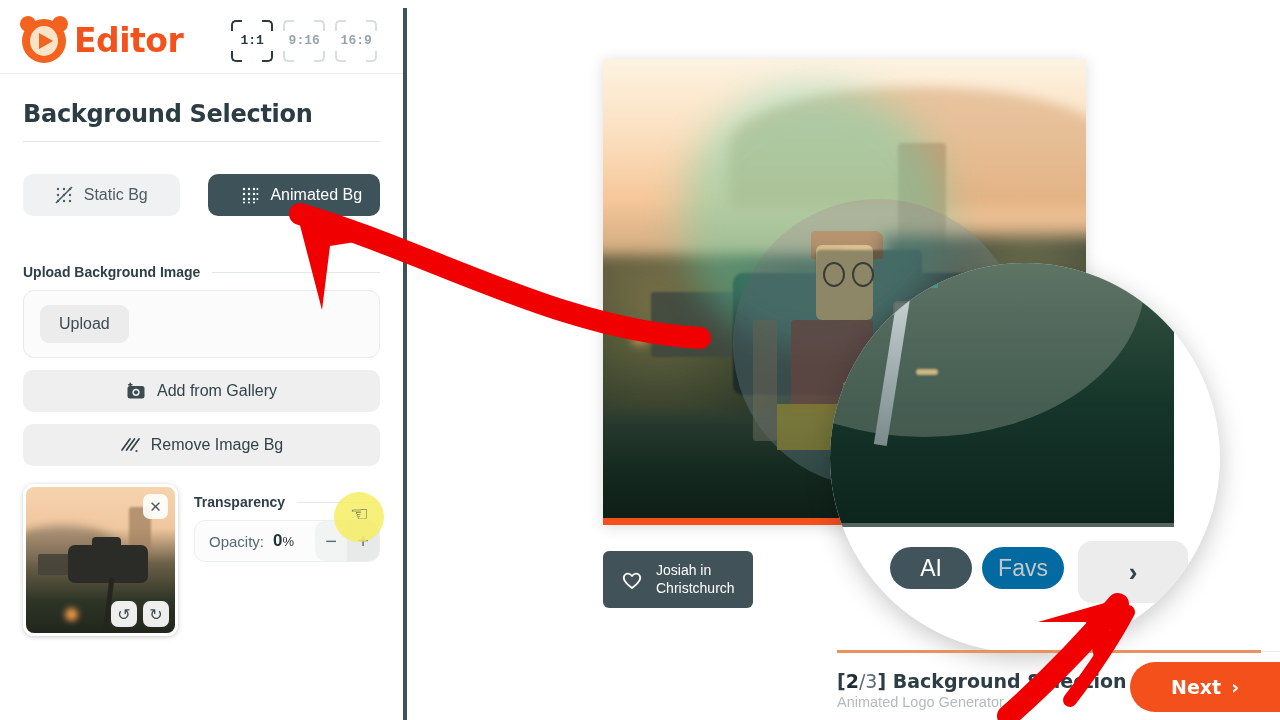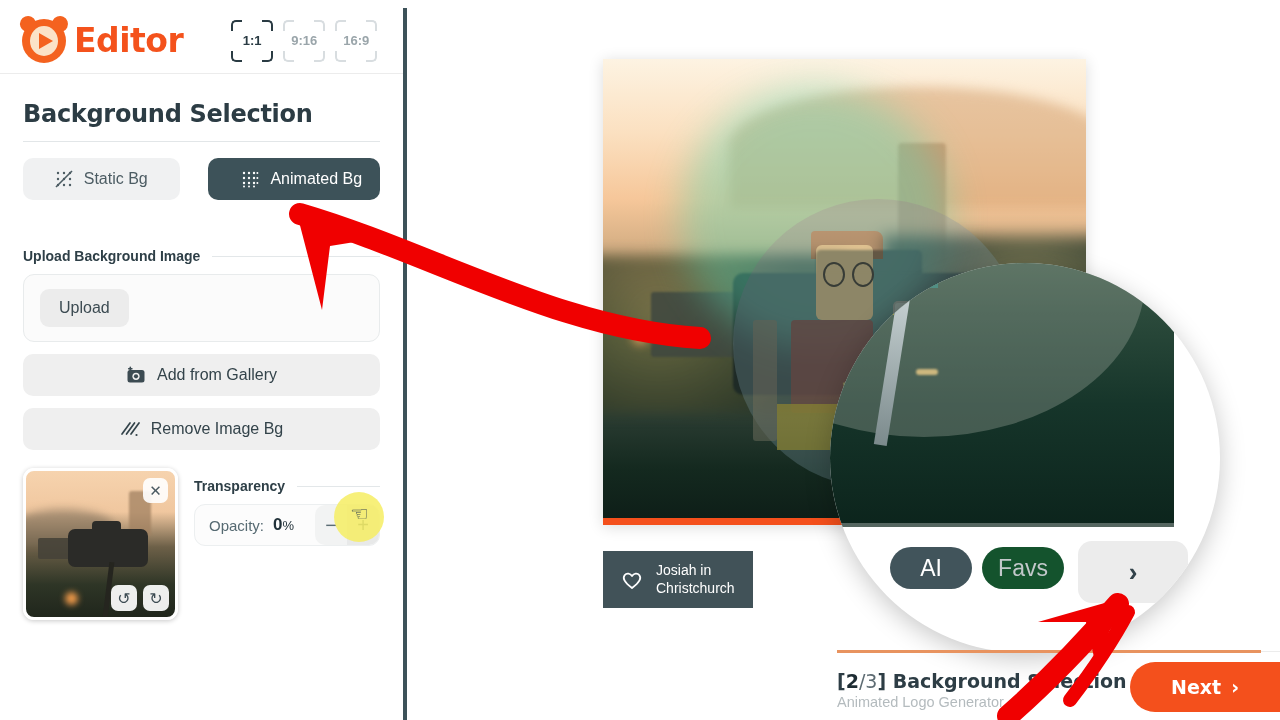--- a/index.html
+++ b/index.html
@@ -45,21 +45,21 @@
     border-left: 14px solid #f4621f;
     border-top: 8px solid transparent;
     border-bottom: 8px solid transparent;
   }
   .logo-text {
     position: relative;
     font-size: 33px; font-weight: bold; color: #f4521c;
     letter-spacing: -0.5px; margin-left: 8px;
     font-family: "DejaVu Sans", sans-serif;
   }
-  .ratios { display: flex; gap: 10px; margin-left: 48px; }
+  .ratios { display: flex; gap: 10px; margin-left: 48px; font-family: Liberation Mono, monospace; }
   .ratio {
     position: relative; width: 42px; height: 42px;
     display: flex; align-items: center; justify-content: center;
     font-size: 13px; color: #9aa5aa; font-weight: 600;
   }
   .ratio .corner { position:absolute; width: 11px; height: 11px; border: 2.5px solid #d8dde0; }
   .ratio .c1 { left:0; top:0; border-right:none; border-bottom:none; border-radius: 5px 0 0 0;}
   .ratio .c2 { right:0; top:0; border-left:none; border-bottom:none; border-radius: 0 5px 0 0;}
   .ratio .c3 { left:0; bottom:0; border-right:none; border-top:none; border-radius: 0 0 0 5px;}
   .ratio .c4 { right:0; bottom:0; border-left:none; border-top:none; border-radius: 0 0 5px 0;}
@@ -67,21 +67,21 @@
   .ratio.active .corner { border-color: #2a3b43; }
 
   .panel { padding: 0 23px; }
   .panel-title {
     font-size: 24px; font-weight: bold; color: #2c3c44;
     margin-top: 26px; letter-spacing: -0.3px;
     font-family: "DejaVu Sans", sans-serif;
   }
   .rule { height: 1px; background: #e2e6e8; margin-top: 13px; }
 
-  .bg-toggle { display: flex; gap: 28px; margin-top: 16px; }
+  .bg-toggle { display: flex; gap: 28px; margin-top: 32px; }
   .bg-btn {
     flex: 1; height: 42px; border-radius: 10px;
     display: flex; align-items: center; justify-content: center; gap: 11px;
     font-size: 16px; cursor: pointer;
   }
   .bg-btn.inactive { background: #f0f1f2; color: #4c5c63; }
   .bg-btn.active { background: #3d5259; color: #ffffff; padding-left: 16px; }
 
   .section-head {
     display: flex; align-items: center; gap: 12px;
@@ -273,21 +273,21 @@
     background: rgba(150,140,120,.6); border-radius: 3px;
   }
   .progress-track {
     position: absolute; left: 0; bottom: 0; width: 100%; height: 7px;
     background: rgba(255,255,255,.55);
   }
   .progress-fill { height: 100%; width: 67%; background: #f4501c; }
 
   .fav-pill {
     position: absolute; left: 196px; top: 551px;
-    background: #415258; color: #fff; border-radius: 0;
+    background: #415258; color: #fff; border-radius: 6px;
     padding: 11px 18px; display: flex; align-items: center; gap: 13px;
     font-size: 14px; line-height: 1.25; cursor: pointer;
   }
 
   
   .magnifier {
     position: absolute; left: 423px; top: 263px;
     width: 390px; height: 390px; border-radius: 50%;
     background: #fff; overflow: hidden;
     box-shadow: 0 6px 26px rgba(0,0,0,.22);
@@ -331,21 +331,21 @@
     font-size: 19px; color: #9aa4a8; justify-content: center;
   }
   .loadfrom-label .dash { width: 26px; height: 1.5px; background: #dfe3e5; }
   .lf-buttons { display: flex; gap: 10px; margin-top: 8px; }
   .lf-btn {
     width: 82px; height: 42px; border-radius: 21px;
     display:flex; align-items:center; justify-content:center;
     font-size: 23px; cursor: pointer;
   }
   .lf-btn.active { background: #41545b; color: #fff; }
-  .lf-btn.inactive { background: #14532d; color: #c2c8ca; }
+  .lf-btn.inactive { background: #0369a1; color: #c2c8ca; }
   .next-chevron-btn {
     width: 110px; height: 62px; border-radius: 14px;
     background: #ececec; color: #32424a;
     display:flex; align-items:center; justify-content:center;
     font-size: 26px; font-weight: bold; cursor: pointer;
     margin-top: 16px;
   }
 
   
   .footer { position: absolute; left: 430px; bottom: 0; right: 0; height: 78px; }

